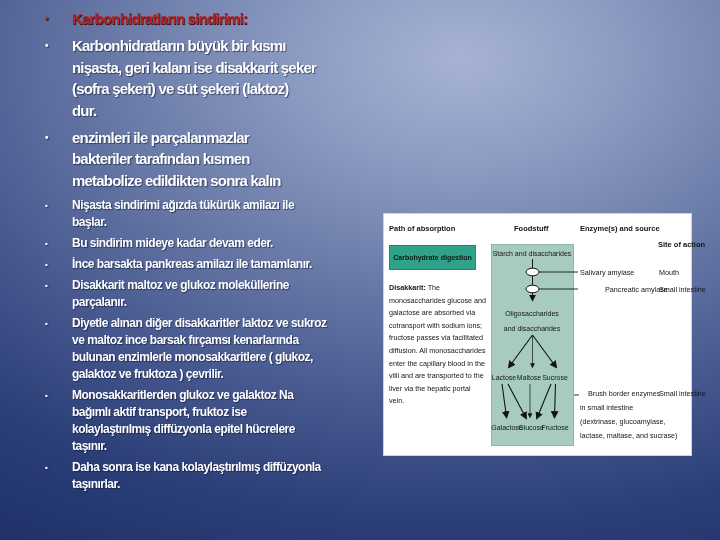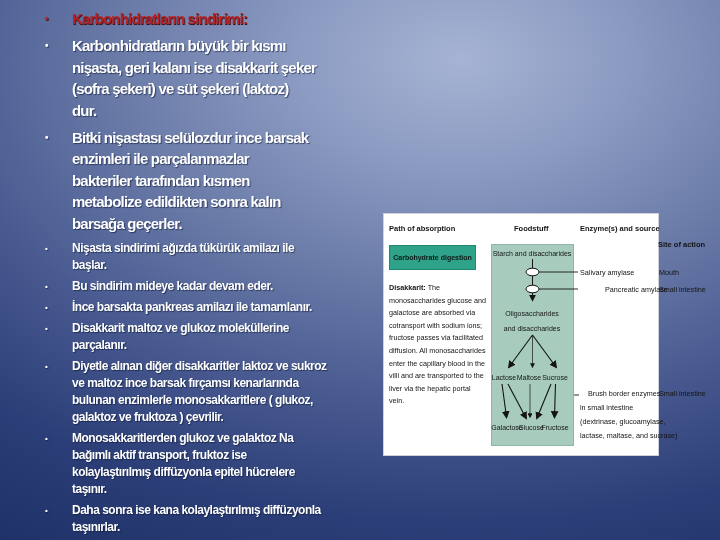--- a/index.html
+++ b/index.html
@@ -14,21 +14,21 @@
   .b{display:flex;align-items:flex-start;text-shadow:1px 1px 1px rgba(12,22,52,0.6);}
   .b .dot{width:27px;flex:none;}
   .ln{display:block;white-space:nowrap;}
   .large{font-size:15px;line-height:21.5px;letter-spacing:-0.8px;margin-bottom:5.5px;}
   .large .dot{font-size:10px;letter-spacing:0;}
   .small{font-size:12px;line-height:17px;letter-spacing:-0.5px;margin-bottom:4px;}
   .small .dot{font-size:8px;letter-spacing:0;}
   .title-row{color:#b32428;text-shadow:0.5px 0.5px 0 #4a0d10,1px 1px 1px rgba(0,0,0,0.35);}
   .first-small{margin-top:2px;}
   
-  .figure{position:absolute;left:383px;top:213px;width:276px;height:243px;
+  .figure{position:absolute;left:383px;top:213px;width:309px;height:243px;
     background:#ffffff;border:1px solid #cfd2d8;box-sizing:border-box;color:#141414;}
   .fl{position:absolute;font-size:7.2px;line-height:8.5px;white-space:nowrap;}
   .fh{position:absolute;font-size:7.5px;line-height:8.5px;font-weight:bold;white-space:nowrap;}
   .carb-box{position:absolute;left:5px;top:31px;width:87px;height:25px;background:#2fa38a;
     border:1px solid #23866f;box-sizing:border-box;display:flex;align-items:center;justify-content:center;
     font-size:7px;font-weight:bold;text-align:center;color:#0c1a16;}
   .note{position:absolute;left:5px;top:68px;width:98px;font-size:7.2px;line-height:12.6px;white-space:normal;}
   .flow-panel{position:absolute;left:107px;top:30px;width:83px;height:202px;
     background:#a7ccbe;border:1px solid #8fb7a8;box-sizing:border-box;}
   .cl{position:absolute;transform:translateX(-50%);font-size:7px;line-height:8px;white-space:nowrap;}
@@ -54,25 +54,23 @@
         <span class="ln">Karbonhidratların büyük bir kısmı</span>
         <span class="ln">nişasta, geri kalanı ise disakkarit şeker</span>
         <span class="ln">(sofra şekeri) ve süt şekeri (laktoz)</span>
         <span class="ln">dur.</span>
       </span>
     </div>
 
     <div class="b large">
       <span class="dot">•</span>
       <span class="btext">
-        <span class="ln">Bitki nişastası selülozdur ince barsak</span>
         <span class="ln">enzimleri ile parçalanmazlar</span>
         <span class="ln">bakteriler tarafından kısmen</span>
         <span class="ln">metabolize edildikten sonra kalın</span>
-        <span class="ln">barsağa geçerler.</span>
       </span>
     </div>
 
     <div class="b small first-small">
       <span class="dot">•</span>
       <span class="btext">
         <span class="ln">Nişasta  sindirimi ağızda tükürük amilazı ile</span>
         <span class="ln">başlar.</span>
       </span>
     </div>

